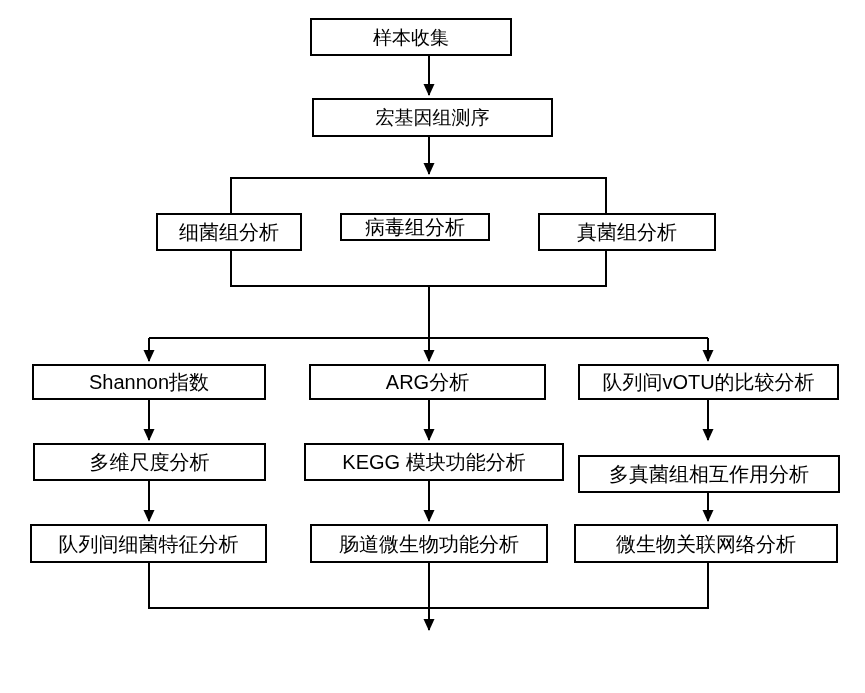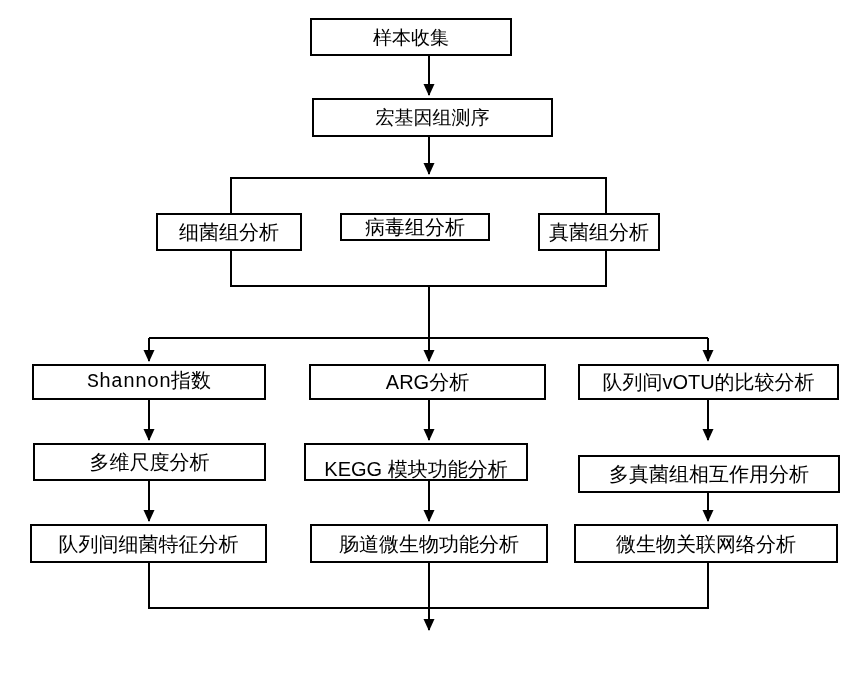--- a/index.html
+++ b/index.html
@@ -95,41 +95,41 @@
   </div>
 
   <div class="node" style="left:156px; top:213px; width:146px; height:38px;">
     <span>细菌组分析</span>
   </div>
 
   <div class="node" style="left:340px; top:213px; width:150px; height:28px;">
     <span>病毒组分析</span>
   </div>
 
-  <div class="node" style="left:538px; top:213px; width:122px; height:38px;">
+  <div class="node" style="left:538px; top:213px; width:178px; height:38px;">
     <span>真菌组分析</span>
   </div>
 
-  <div class="node" style="left:32px; top:364px; width:234px; height:36px;font-family:Liberation Mono, monospace;">
+  <div class="node" style="left:32px; top:364px; width:234px; height:36px;">
     <span>Shannon指数</span>
   </div>
 
   <div class="node" style="left:309px; top:364px; width:237px; height:36px;text-align:right;">
     <span>ARG分析</span>
   </div>
 
   <div class="node" style="left:578px; top:364px; width:261px; height:36px;">
     <span>队列间vOTU的比较分析</span>
   </div>
 
   <div class="node" style="left:33px; top:443px; width:233px; height:38px;font-family:Liberation Serif, serif;">
     <span>多维尺度分析</span>
   </div>
 
-  <div class="node" style="left:304px; top:443px; width:224px; height:38px;align-items:flex-end;">
+  <div class="node" style="left:304px; top:443px; width:260px; height:38px;">
     <span>KEGG 模块功能分析</span>
   </div>
 
   <div class="node" style="left:578px; top:443px; width:262px; height:38px;margin-top:12px;">
     <span>多真菌组相互作用分析</span>
   </div>
 
   <div class="node" style="left:310px; top:524px; width:238px; height:39px;">
     <span>肠道微生物功能分析</span>
   </div>

